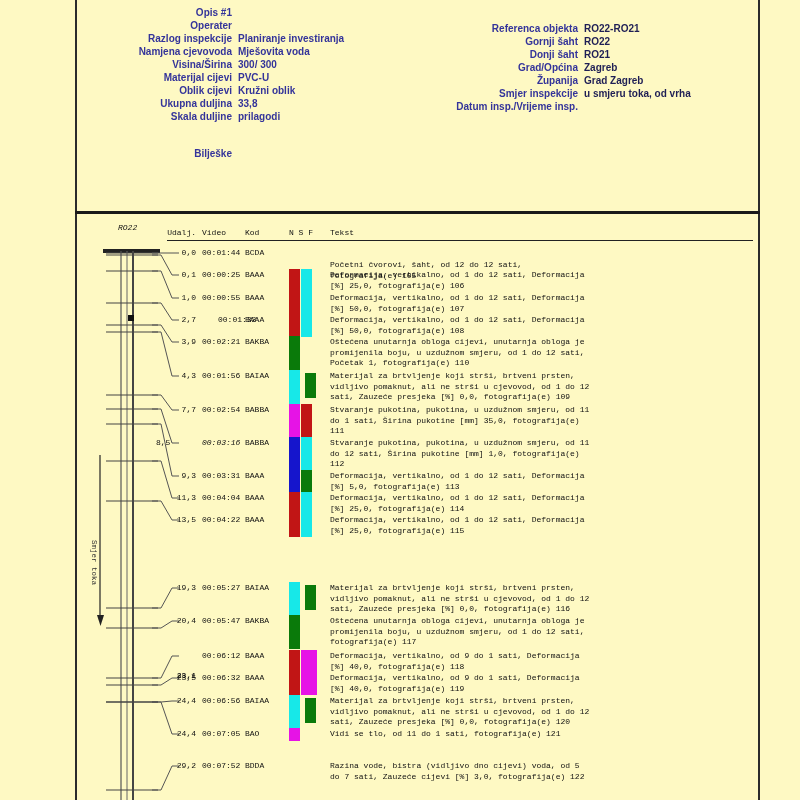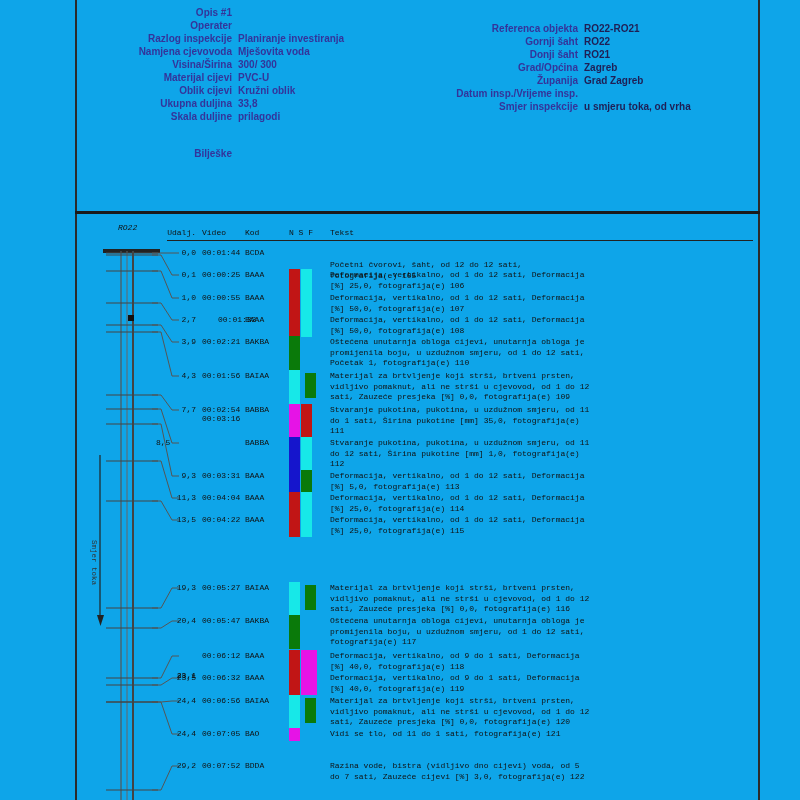--- a/index.html
+++ b/index.html
@@ -1,16 +1,16 @@
 <!DOCTYPE html>
 <html><head>
 <meta charset="utf-8">
 <style>
   html,body{margin:0;padding:0;background:#fff;}
-  .page{position:relative;width:800px;height:800px;background:#0ea5e9;overflow:hidden;
+  .page{position:relative;width:800px;height:800px;background:#fef9c3;overflow:hidden;
         font-family:"Liberation Sans",sans-serif;}
   .vborder{position:absolute;top:0;width:2px;height:800px;background:#2b2b2b;}
   .divider{position:absolute;background:#1a1a1a;}
   
   .hblock{position:absolute;}
   .hrow{display:flex;height:13px;line-height:13px;font-size:10px;white-space:nowrap;}
   .hlabel{text-align:right;color:#34349a;font-weight:600;}
   .hvalue{margin-left:6px;color:#34349a;font-weight:600;}
   .hblock.right .hvalue{color:#1f1f55;font-weight:700;}
   .notes{position:absolute;font-size:10px;font-weight:600;color:#34349a;}
@@ -88,26 +88,26 @@
       </div>
       <div class="hrow">
         <div class="hlabel" style="width: 158px;">Grad/Općina</div>
         <div class="hvalue">Zagreb</div>
       </div>
       <div class="hrow">
         <div class="hlabel" style="width: 158px;">Županija</div>
         <div class="hvalue">Grad Zagreb</div>
       </div>
       <div class="hrow">
+        <div class="hlabel" style="width: 158px;">Smjer inspekcije</div>
+        <div class="hvalue">u smjeru toka, od vrha</div>
+      </div>
+      <div class="hrow">
         <div class="hlabel" style="width: 158px;">Datum insp./Vrijeme insp.</div>
         <div class="hvalue"></div>
-      </div>
-      <div class="hrow">
-        <div class="hlabel" style="width: 158px;">Smjer inspekcije</div>
-        <div class="hvalue">u smjeru toka, od vrha</div>
       </div>
     </div>
 
   <svg width="170" height="588" viewBox="75 212 170 588" style="left:75px;top:212px;">
     <rect x="103" y="249" width="57" height="4" fill="#222"></rect>
     <line x1="121" y1="251" x2="121" y2="800" stroke="#555" stroke-width="1.2"></line>
     <line x1="127" y1="251" x2="127" y2="800" stroke="#666" stroke-width="1"></line>
     <line x1="133" y1="251" x2="133" y2="800" stroke="#444" stroke-width="2"></line>
     <rect x="128" y="315" width="6" height="6" fill="#111"></rect>
     <line x1="100" y1="455" x2="100" y2="618" stroke="#222" stroke-width="1.2"></line>
@@ -196,21 +196,21 @@
       <div class="marker" style="left: 289px; top: 370px; width: 11px; height: 33.5px; background: rgb(23, 232, 232);"></div>
       <div class="marker" style="left: 305px; top: 373px; width: 11px; height: 24.5px; background: rgb(10, 122, 10);"></div>
       <div class="mono textcell" style="left: 330px; top: 371px; width: 264px;">Materijal za brtvljenje koji strši, brtveni prsten, vidljivo pomaknut, ali ne strši u cjevovod, od 1 do 12 sati, Zauzeće presjeka [%] 0,0, fotografija(e) 109</div>
       <div class="mono cell" style="left: 156px; top: 405px; width: 40px; text-align: right;">7,7</div>
       <div class="mono cell" style="left: 202px; top: 405px;">00:02:54</div>
       <div class="mono cell" style="left: 245px; top: 405px;">BABBA</div>
       <div class="marker" style="left: 289px; top: 404px; width: 11px; height: 33.5px; background: rgb(230, 19, 230);"></div>
       <div class="marker" style="left: 301px; top: 404px; width: 11px; height: 33.5px; background: rgb(193, 21, 21);"></div>
       <div class="mono textcell" style="left: 330px; top: 405px; width: 264px;">Stvaranje pukotina, pukotina, u uzdužnom smjeru, od 11 do 1 sati, Širina pukotine [mm] 35,0, fotografija(e) 111</div>
       <div class="mono cell" style="left: 156px; top: 438px; width: 40px; text-align: left;">8,5</div>
-      <div class="mono cell" style="left: 202px; top: 414px;">00:03:16</div>
+      <div class="mono cell" style="left: 202px; top: 438px; font-style: italic;">00:03:16</div>
       <div class="mono cell" style="left: 245px; top: 438px;">BABBA</div>
       <div class="marker" style="left: 289px; top: 437px; width: 11px; height: 33.5px; background: rgb(21, 21, 204);"></div>
       <div class="marker" style="left: 301px; top: 437px; width: 11px; height: 33.5px; background: rgb(23, 232, 232);"></div>
       <div class="mono textcell" style="left: 330px; top: 438px; width: 264px;">Stvaranje pukotina, pukotina, u uzdužnom smjeru, od 11 do 12 sati, Širina pukotine [mm] 1,0, fotografija(e) 112</div>
       <div class="mono cell" style="left: 156px; top: 471px; width: 40px; text-align: right;">9,3</div>
       <div class="mono cell" style="left: 202px; top: 471px;">00:03:31</div>
       <div class="mono cell" style="left: 245px; top: 471px;">BAAA</div>
       <div class="marker" style="left: 289px; top: 470px; width: 11px; height: 23px; background: rgb(21, 21, 204);"></div>
       <div class="marker" style="left: 301px; top: 470px; width: 11px; height: 23px; background: rgb(10, 122, 10);"></div>
       <div class="mono textcell" style="left: 330px; top: 471px; width: 264px;">Deformacija, vertikalno, od 1 do 12 sati, Deformacija [%] 5,0, fotografija(e) 113</div>

